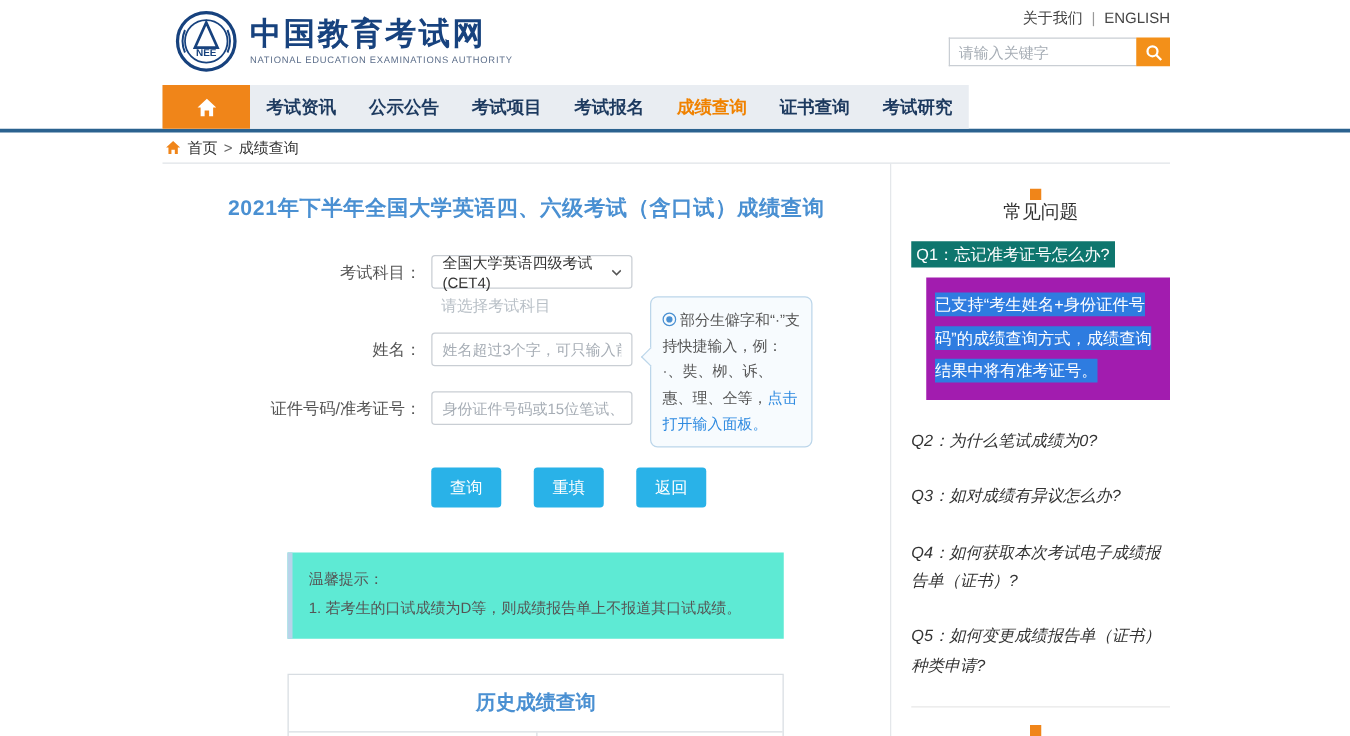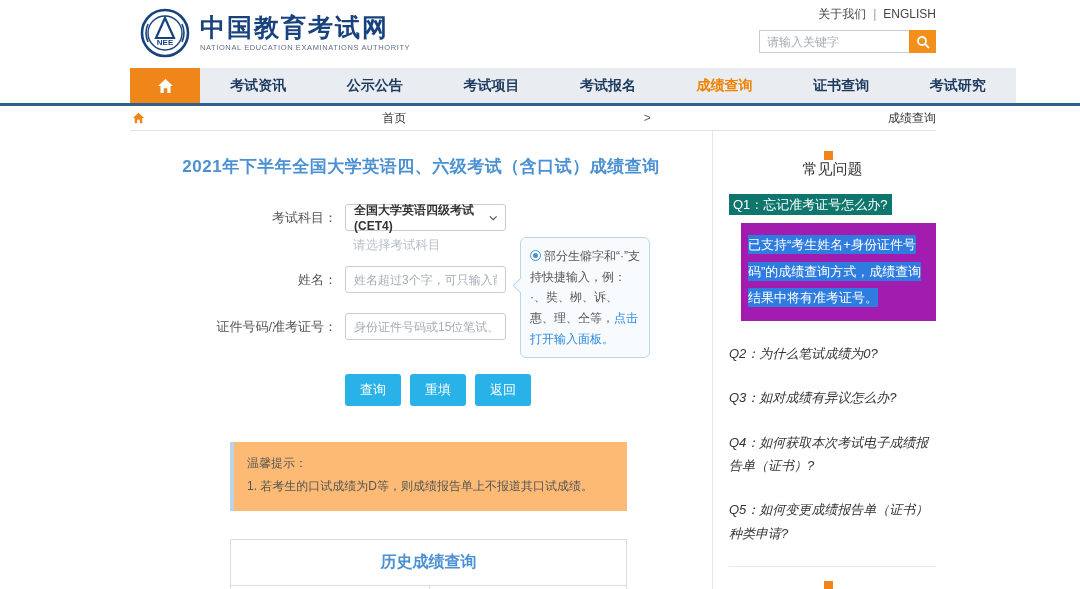--- a/index.html
+++ b/index.html
@@ -19,69 +19,69 @@
   .logo-sub { font-size:7.5px; color:#5c6e8a; letter-spacing:.6px; margin-top:2px; }
   .searchbar { position:absolute; right:0; top:30px; display:flex; }
   .searchbar input { width:150px; height:23px; border:1px solid #c9ced4; border-right:none;
     font-size:12px; padding:0 7px; color:#333; outline:none;margin-left:16px; }
   .searchbar input::placeholder { color:#a6adb5; }
   .search-btn { width:27px; height:23px; background:#f39019; border:none; cursor:pointer;
     display:flex; align-items:center; justify-content:center; }
 
   
   .navwrap { border-bottom:3px solid #2b628f; }
-  .nav { width:886px; margin:0 auto 0 130px; height:35px; background:#e9edf2; display:flex; }
+  .nav { width:645px; margin:0 auto 0 130px; height:35px; background:#e9edf2; display:flex; }
   .nav-home { width:70px; height:35px; background:#f08519; border:none; cursor:pointer;
     display:flex; align-items:center; justify-content:center; }
   .nav-item { flex:1; display:flex; align-items:center; justify-content:center;
     font-size:14px; font-weight:bold; color:#1d3a5f; cursor:pointer; }
   .nav-item.active { color:#f08200; }
 
   
   .breadcrumb { height:25px; display:flex; align-items:center; font-size:12px; color:#333;
-    border-bottom:1px solid #dfe3e8; padding-left:2px;justify-content:space-between; }
+    border-bottom:1px solid #dfe3e8; padding-left:2px; }
   .breadcrumb .bc-home { display:flex; align-items:center; margin-right:5px; }
   .breadcrumb a { color:#333; text-decoration:none; cursor:pointer; }
   .breadcrumb .bc-sep { margin:0 5px; color:#666; }
 
   
   .main { display:flex; align-items:stretch; min-height:463px; }
   .left-col { width:582px; }
   .sidebar { width:224px; border-left:1px solid #e4e7ea; padding:12px 0 0 16px; }
 
   
   .page-title { text-align:center; color:#4a90d2; font-size:17px; font-weight:600;
     margin-top:24px; letter-spacing:.5px; }
   .form { margin-top:26px; position:relative; font-size:13px; }
   .frow { display:flex; align-items:center; margin-bottom:6px; }
   .flabel { width:215px; text-align:right; color:#555; padding-right:8px; }
   .fselect, .finput { width:161px; height:27px; border:1px solid #c9ced4; border-radius:3px;
     font-size:12px; padding:0 8px; color:#333; background:#fff; outline:none; }
-  .fselect { display:flex; align-items:center; justify-content:space-between; cursor:pointer;font-weight:bold; }
+  .fselect { display:flex; align-items:center; justify-content:space-between; cursor:pointer; }
   .finput::placeholder { color:#a6adb5; }
   .helper { margin:4px 0 12px 223px; color:#b9c0c7; font-size:12.5px; }
   .frow.gap { margin-top:20px; }
 
   .tooltip { position:absolute; left:390px; top:33px; width:130px; background:#f7fbfe;
     border:1px solid #bcd6ea; border-radius:6px; padding:8px 9px; font-size:12px; color:#555;
     line-height:1.72; }
   .tooltip:before { content:""; position:absolute; left:-6px; top:42px; width:10px; height:10px;
     background:#f7fbfe; border-left:1px solid #bcd6ea; border-bottom:1px solid #bcd6ea;
     transform:rotate(45deg); }
   .radio { display:inline-block; width:11px; height:11px; border:1px solid #4a90d2;
     border-radius:50%; position:relative; vertical-align:-1px; margin-right:3px; }
   .radio:after { content:""; position:absolute; left:2px; top:2px; width:5px; height:5px;
     border-radius:50%; background:#4a90d2; }
   .tooltip a { color:#2e8ae0; text-decoration:none; cursor:pointer; }
 
-  .btnrow { margin:34px 0 0 215px; display:flex; gap:9px; }
+  .btnrow { margin:34px 0 0 215px; display:flex; gap:26px; }
   .btn { background:#29b2e8; color:#fff; border:none; border-radius:3px; font-size:13px;
     padding:7px 15px; cursor:pointer; }
 
-  .notice { margin:36px 0 0 100px; width:397px; background:#fdba74; border-left:4px solid #b9d3ea;
+  .notice { margin:36px 0 0 100px; width:397px; background:#5eead4; border-left:4px solid #b9d3ea;
     padding:10px 14px 13px 13px; font-size:12px; color:#555; line-height:1.9; }
 
   .history { margin:28px 0 0 100px; width:397px; border:1px solid #d8dde2; }
   .history-head { text-align:center; color:#4a90d2; font-size:16px; font-weight:600;
     padding:12px 0; border-bottom:1px solid #d8dde2; }
   .history-body { display:flex; }
   .hcol { width:50%; padding:10px 13px 14px; }
   .hcol + .hcol { border-left:1px solid #d8dde2; }
 
   

